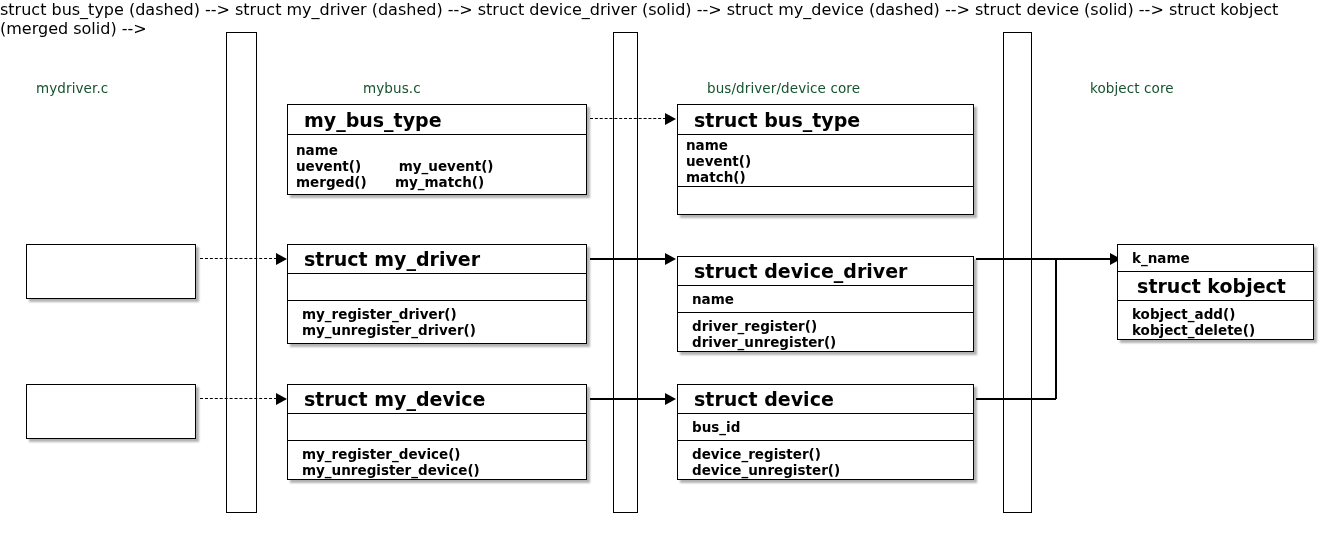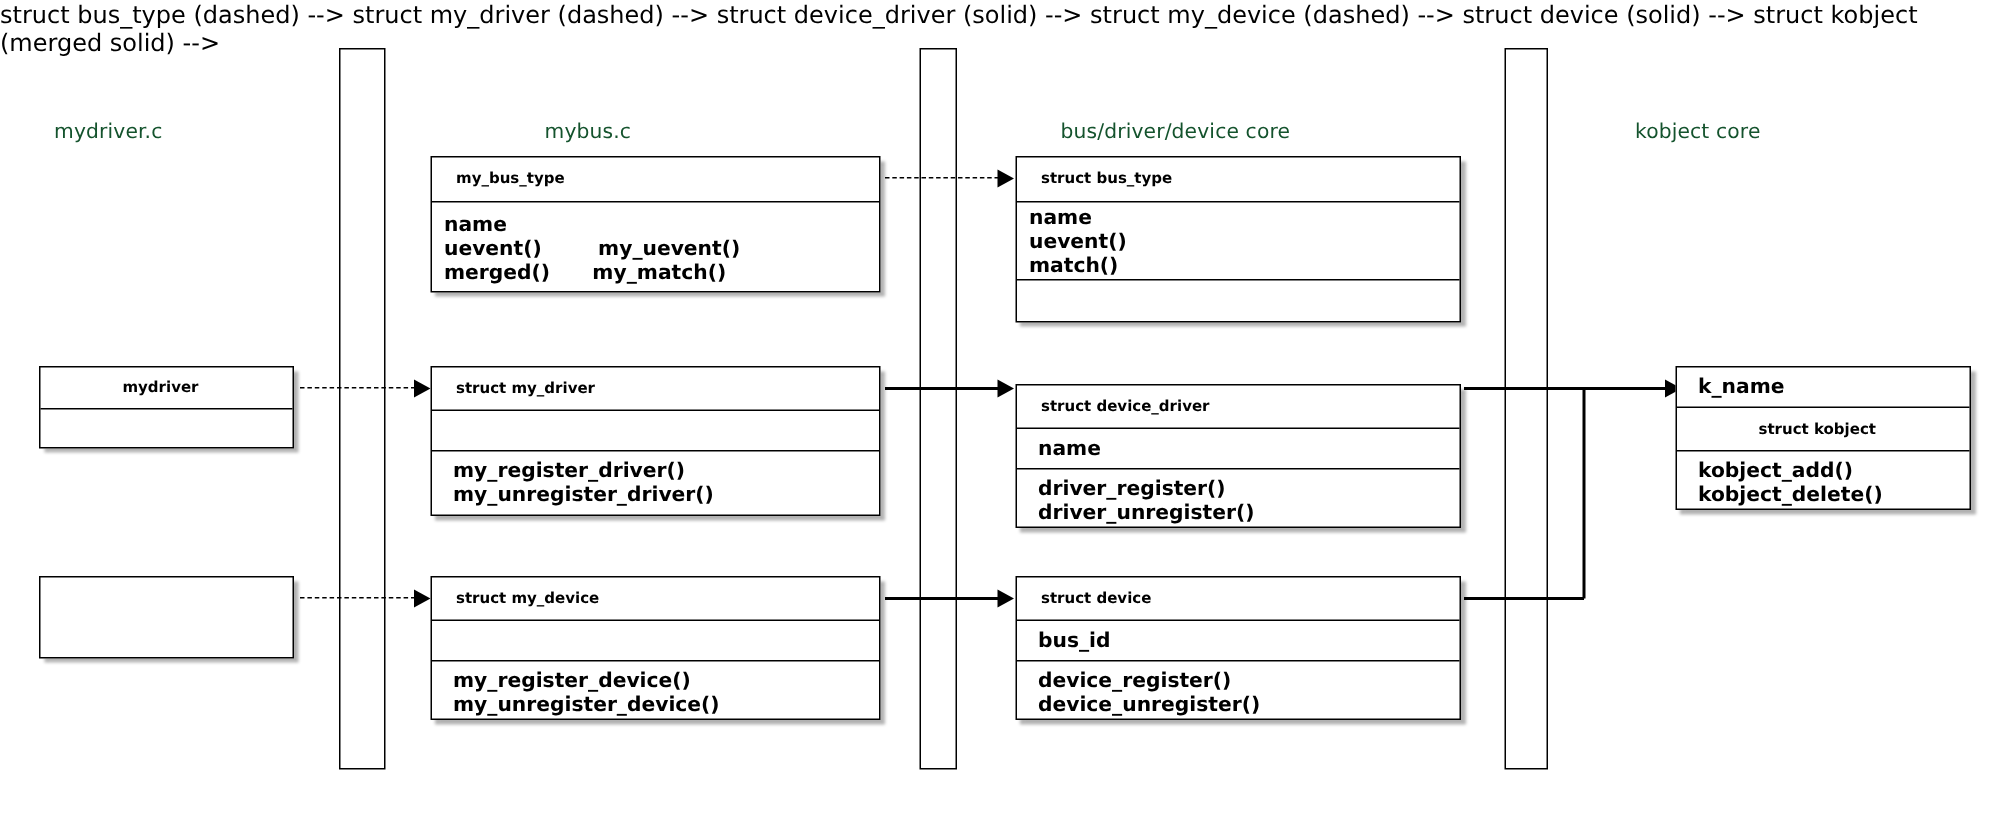--- a/index.html
+++ b/index.html
@@ -49,21 +49,21 @@
     border-bottom: 1.6px solid #000000;
     padding: 4px 8px;
     display: flex;
     flex-direction: column;
     justify-content: center;
   }
   .node .sec:last-child {
     border-bottom: none;
   }
   .node .title {
-    font-size: 10px;
+    font-size: 19px;
     font-weight: bold;
     text-align: left;
     padding-left: 16px;
     white-space: nowrap;
   }
   .node .title.center { text-align: center; padding-left: 0; }
   .node .row {
     font-size: 13.5px;
     font-weight: bold;
     line-height: 16px;
@@ -161,21 +161,20 @@
     <div class="sec" style="height:52px; padding-top:5px;">
       <div class="row">name</div>
       <div class="row">uevent()</div>
       <div class="row">match()</div>
     </div>
     <div class="sec" style="height:29px;"></div>
   </div>
 
   
   <div class="node" style="left:26px; top:244px; width:170px; height:55px;">
-    <div class="sec title center" style="height:28px;">mydriver</div>
     <div class="sec" style="height:27px;"></div>
   </div>
 
   
   <div class="node" style="left:287px; top:244px; width:300px; height:100px;">
     <div class="sec title" style="height:29px;">struct my_driver</div>
     <div class="sec" style="height:27px;"></div>
     <div class="sec" style="height:40px; padding-top:6px;">
       <div class="row indent">my_register_driver()</div>
       <div class="row indent">my_unregister_driver()</div>

